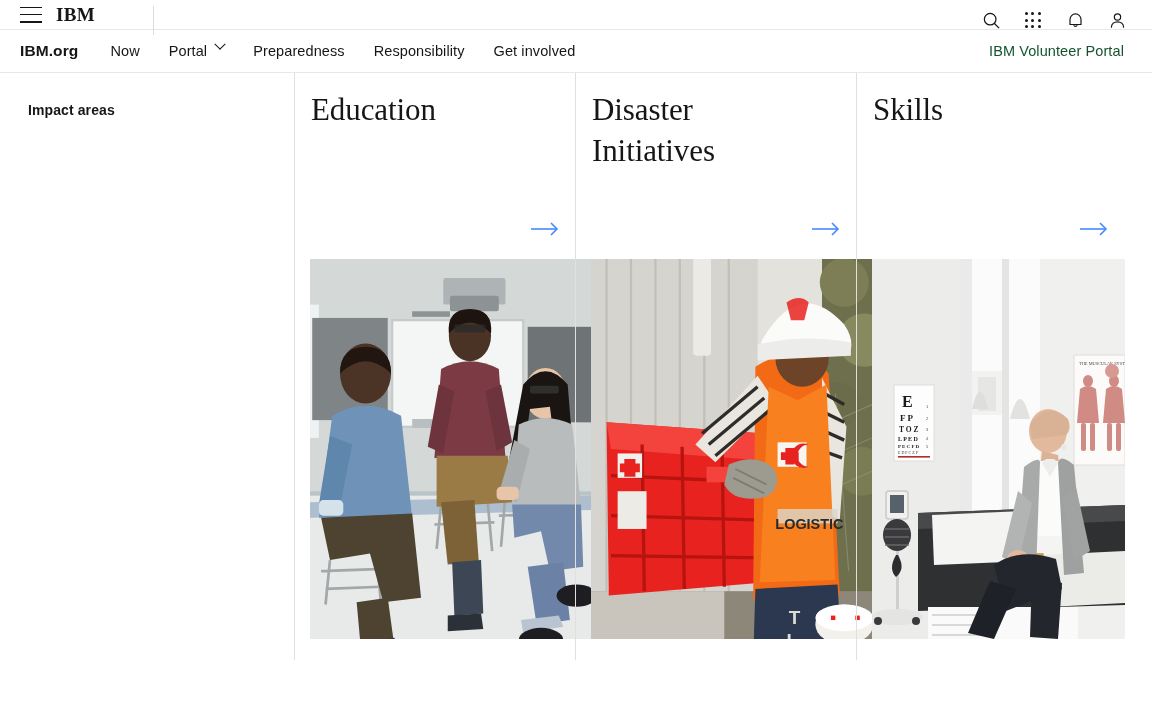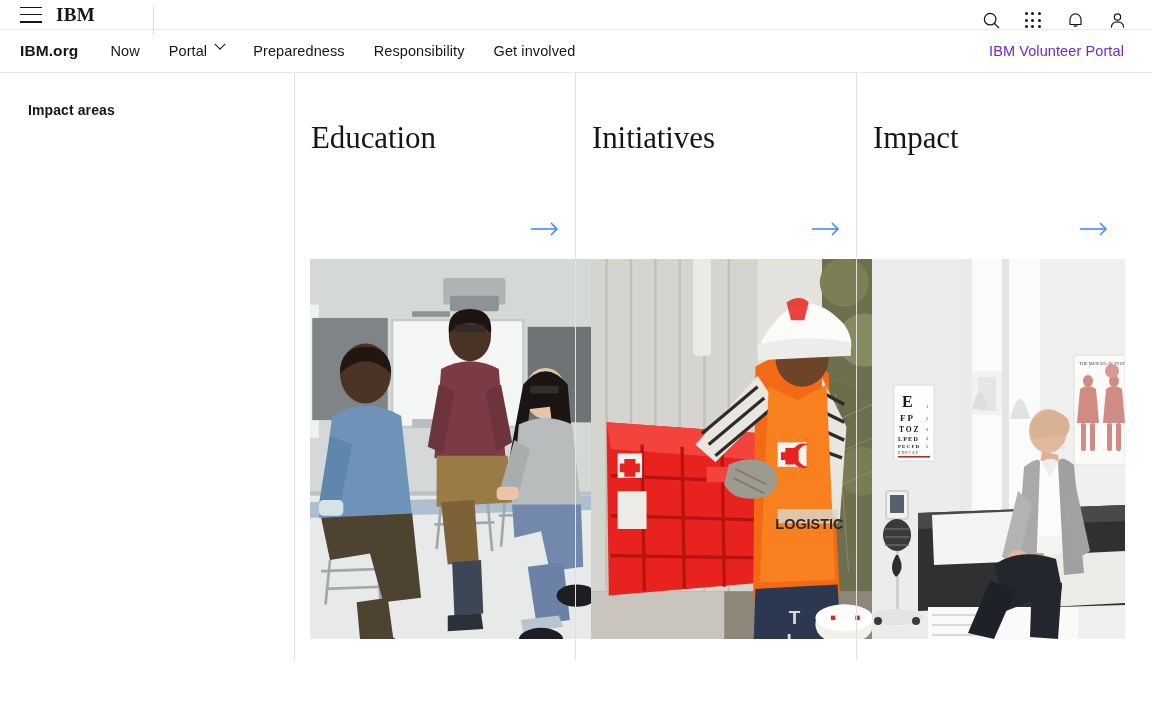--- a/index.html
+++ b/index.html
@@ -90,21 +90,21 @@
     display: inline-block;
     width: 8px; height: 8px;
     border-right: 1.4px solid #161616;
     border-bottom: 1.4px solid #161616;
     transform: rotate(45deg) translate(-2px,-2px);
   }
   .portal-link {
     position: absolute;
     right: 28px;
     font-size: 14.5px;
-    color: #6d28d9;
+    color: #14532d;
     cursor: pointer;
     letter-spacing: 0.1px;
   }
 
   
   .main {
     position: relative;
     height: 631px;
     padding-left: 40px;
   }
@@ -132,21 +132,20 @@
     flex-direction: column;
   }
   .card:last-child { width: 268px; }
   .card-title {
     font-family: "Liberation Serif", serif;
     font-size: 31px;
     line-height: 1.33;
     font-weight: normal;
     color: #161616;
     letter-spacing: -0.1px;
-    margin-top: 28px;
   }
   .arrow-wrap {
     position: absolute;
     right: 14px;
     top: 143px;
     width: 34px; height: 26px;
     display: flex; align-items: center; justify-content: flex-end;
     cursor: pointer;
   }
   .arrow-wrap svg { display: block; }
@@ -308,20 +307,21 @@
           <path d="M196 296 l32 -4 l6 52 l-30 4z" fill="#6b82a6"></path>
           <path d="M190 344 l34 -4 l4 10 l-36 6z" fill="#b8c4d2"></path>
           <ellipse cx="208" cy="362" rx="20" ry="11" fill="#1e1e22"></ellipse>
           <ellipse cx="240" cy="322" rx="18" ry="10" fill="#1e1e22"></ellipse>
         </svg>
       </div>
     </div>
 
     <div class="card">
       <div class="card-title">
+        <div>Disaster</div>
         <div>Initiatives</div>
       </div>
       <div class="arrow-wrap">
         <svg width="30" height="16" viewBox="0 0 30 16" fill="none">
           <line x1="0" y1="8" x2="26" y2="8" stroke="#4589ff" stroke-width="1.6"></line>
           <polyline points="20,2 26,8 20,14" stroke="#4589ff" stroke-width="1.6" fill="none"></polyline>
         </svg>
       </div>
       <div class="card-media">
         <svg viewBox="0 0 253 380" preserveAspectRatio="xMidYMid slice">
@@ -414,21 +414,21 @@
           <ellipse cx="228" cy="348" rx="26" ry="18" fill="#f3f1ec"></ellipse>
           <ellipse cx="228" cy="342" rx="26" ry="12" fill="#ffffff"></ellipse>
           <rect x="216" y="340" width="4" height="4" fill="#e8231f"></rect>
           <rect x="238" y="340" width="4" height="4" fill="#e8231f"></rect>
         </svg>
       </div>
     </div>
 
     <div class="card">
       <div class="card-title">
-        <div>Impact</div>
+        <div>Skills</div>
       </div>
       <div class="arrow-wrap">
         <svg width="30" height="16" viewBox="0 0 30 16" fill="none">
           <line x1="0" y1="8" x2="26" y2="8" stroke="#4589ff" stroke-width="1.6"></line>
           <polyline points="20,2 26,8 20,14" stroke="#4589ff" stroke-width="1.6" fill="none"></polyline>
         </svg>
       </div>
       <div class="card-media">
         <svg viewBox="0 0 253 380" preserveAspectRatio="xMidYMid slice">
           <rect width="253" height="380" fill="#efefee"></rect>

